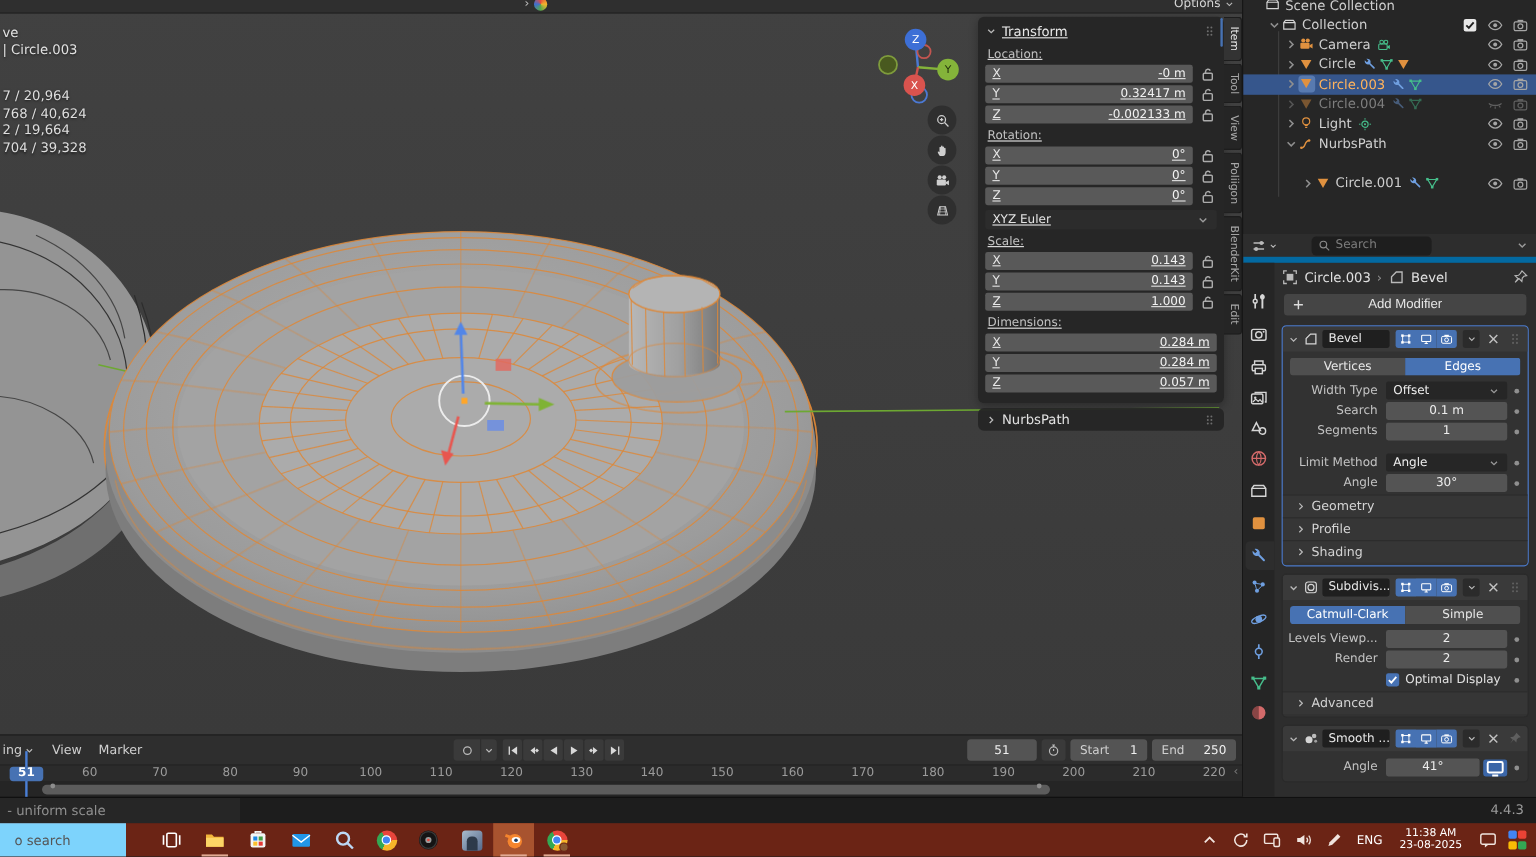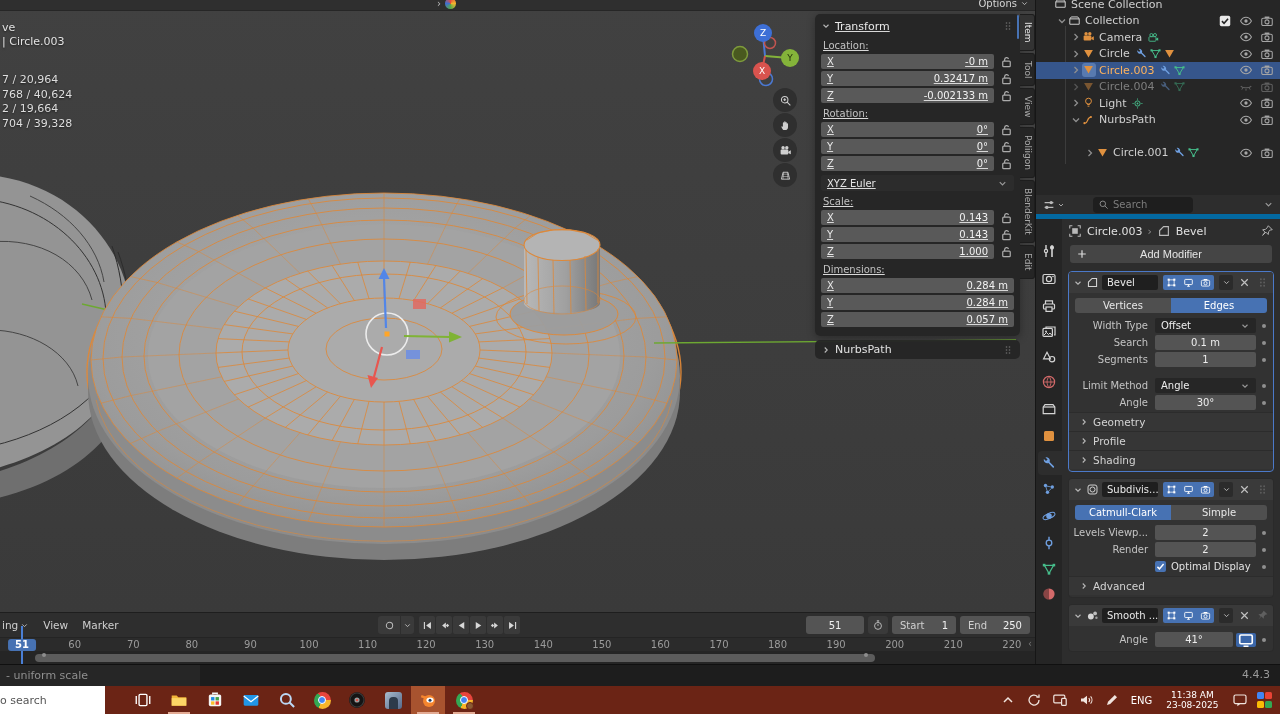--- a/index.html
+++ b/index.html
@@ -105,22 +105,22 @@
   
   .statusbar{position:absolute;left:0;top:664px;width:1280px;height:22px;
     background:#1d1d1d;border-top:1px solid #101010;font-size:11px;color:#8f8f8f;}
   .sb-hintbox{position:absolute;left:0;top:0;width:200px;height:100%;background:#262626;
     display:flex;align-items:center;padding-left:6px;}
   .sb-version{position:absolute;right:10px;top:3px;color:#9a9a9a;margin-left:20px;}
 
   
   .taskbar{position:absolute;left:0;top:686px;width:1280px;height:28px;
     background:#6b2415;}
-  .tb-search{position:absolute;left:0;top:0;width:105px;height:28px;background:#ffffff;
-    display:flex;align-items:center;padding-left:0;font-size:11px;color:#555;}
+  .tb-search{position:absolute;left:0;top:0;width:105px;height:28px;background:#7dd3fc;
+    display:flex;align-items:center;padding-left:12px;font-size:11px;color:#555;}
   .tb-app{position:absolute;top:0;width:34px;height:28px;display:flex;
     align-items:center;justify-content:center;border:none;background:none;padding:0;}
   .tb-app.active{background:#a8532f;}
   .tb-app .openline{position:absolute;left:6px;right:6px;bottom:0;height:2px;
     background:#e3ab94;}
   .tb-app .appic{width:18px;height:18px;}
   .tb-app .appic svg{width:100%;height:100%;display:block;}
   .chrome-ic{width:17px;height:17px;border-radius:50%;position:relative;
     background:conic-gradient(from -30deg,#e8453c 0 33%,#f7b529 33% 66%,#34a853 66% 100%);}
   .chrome-ic:after{content:"";position:absolute;inset:4.5px;background:#4285f4;

